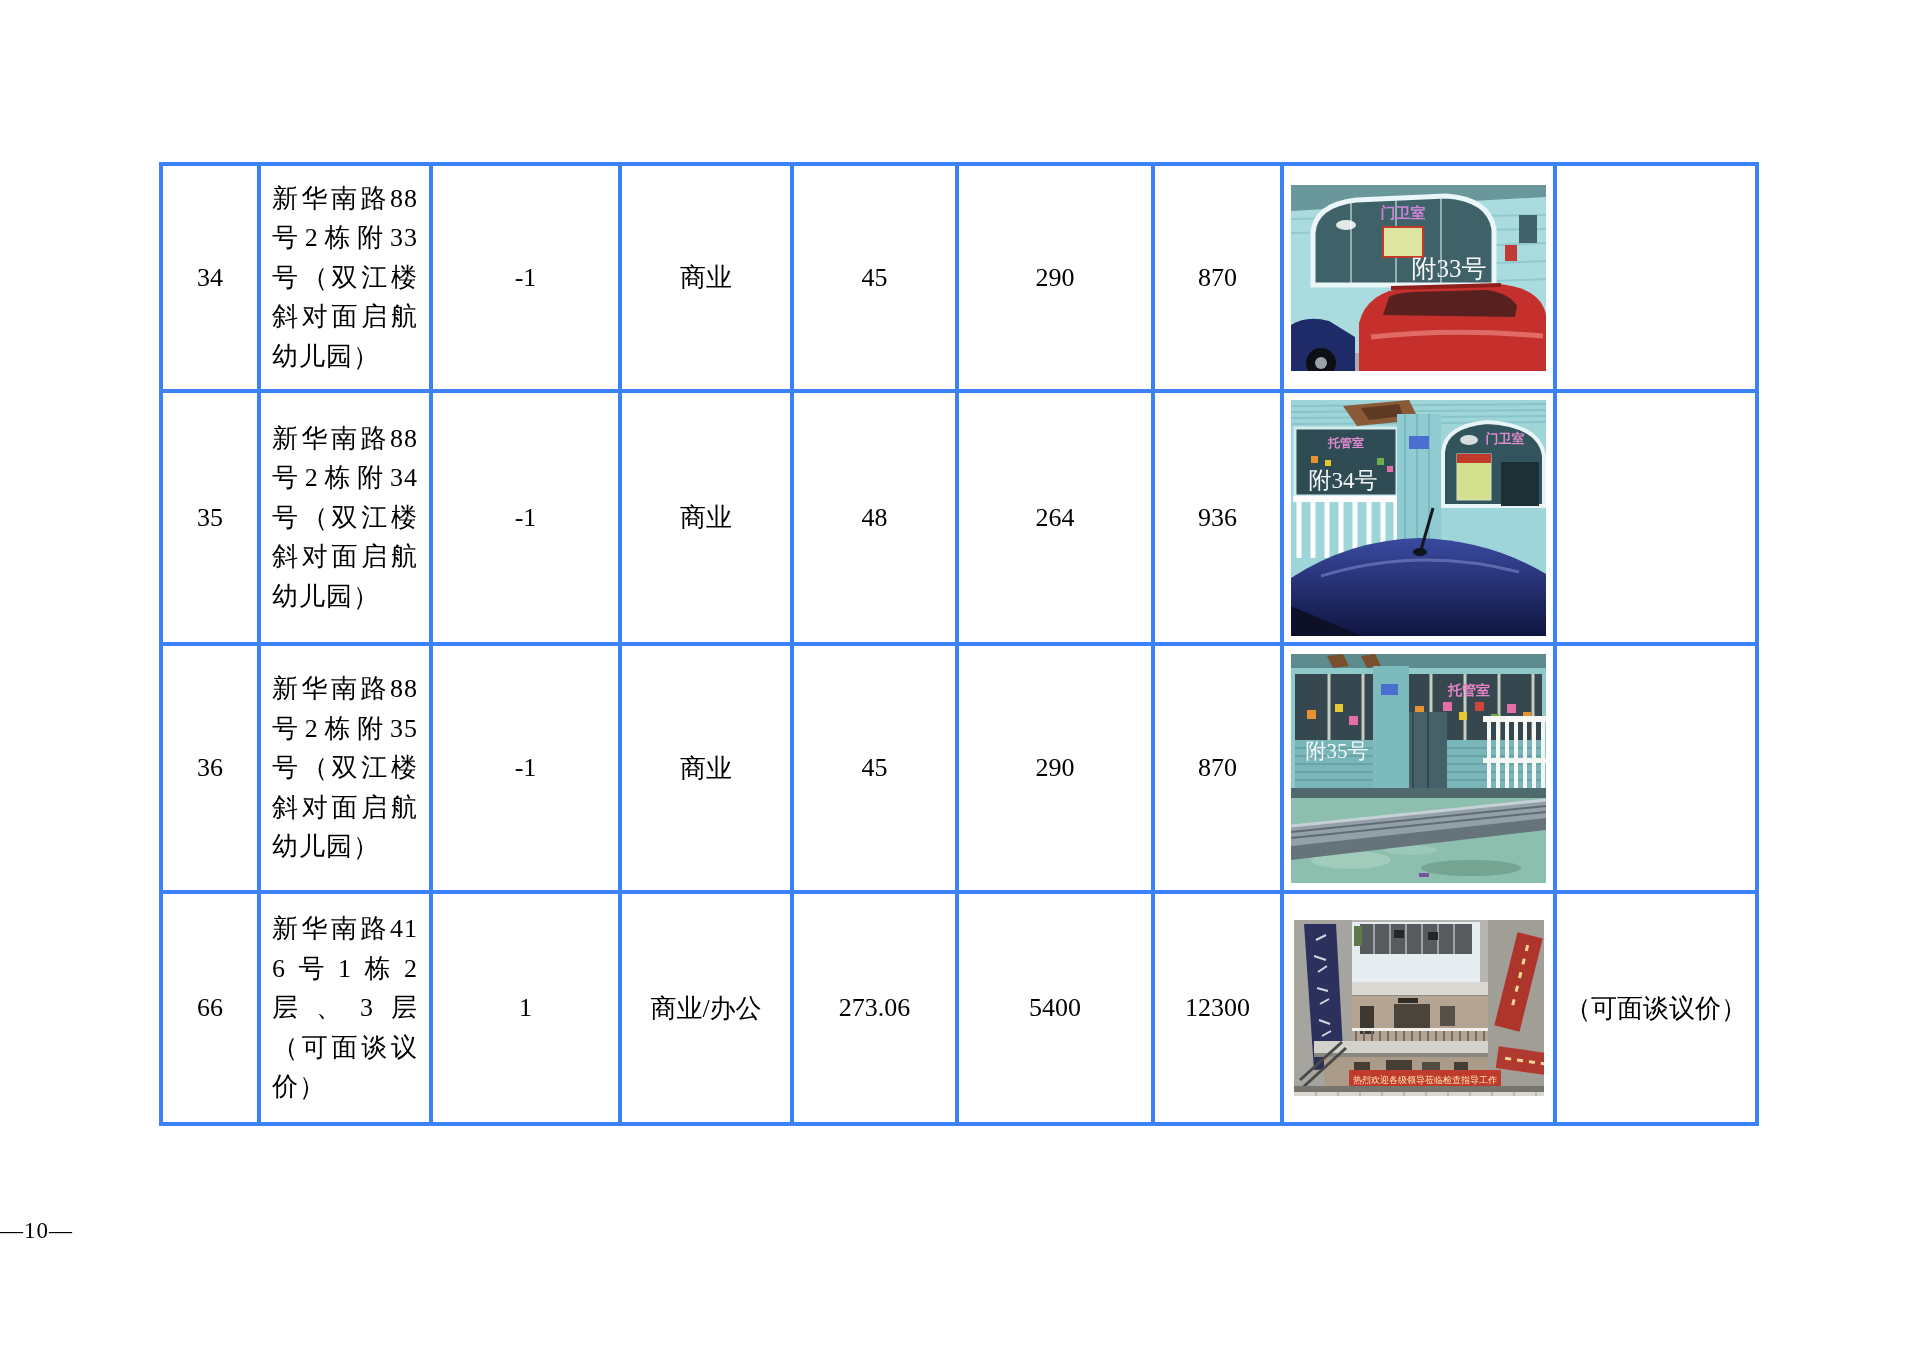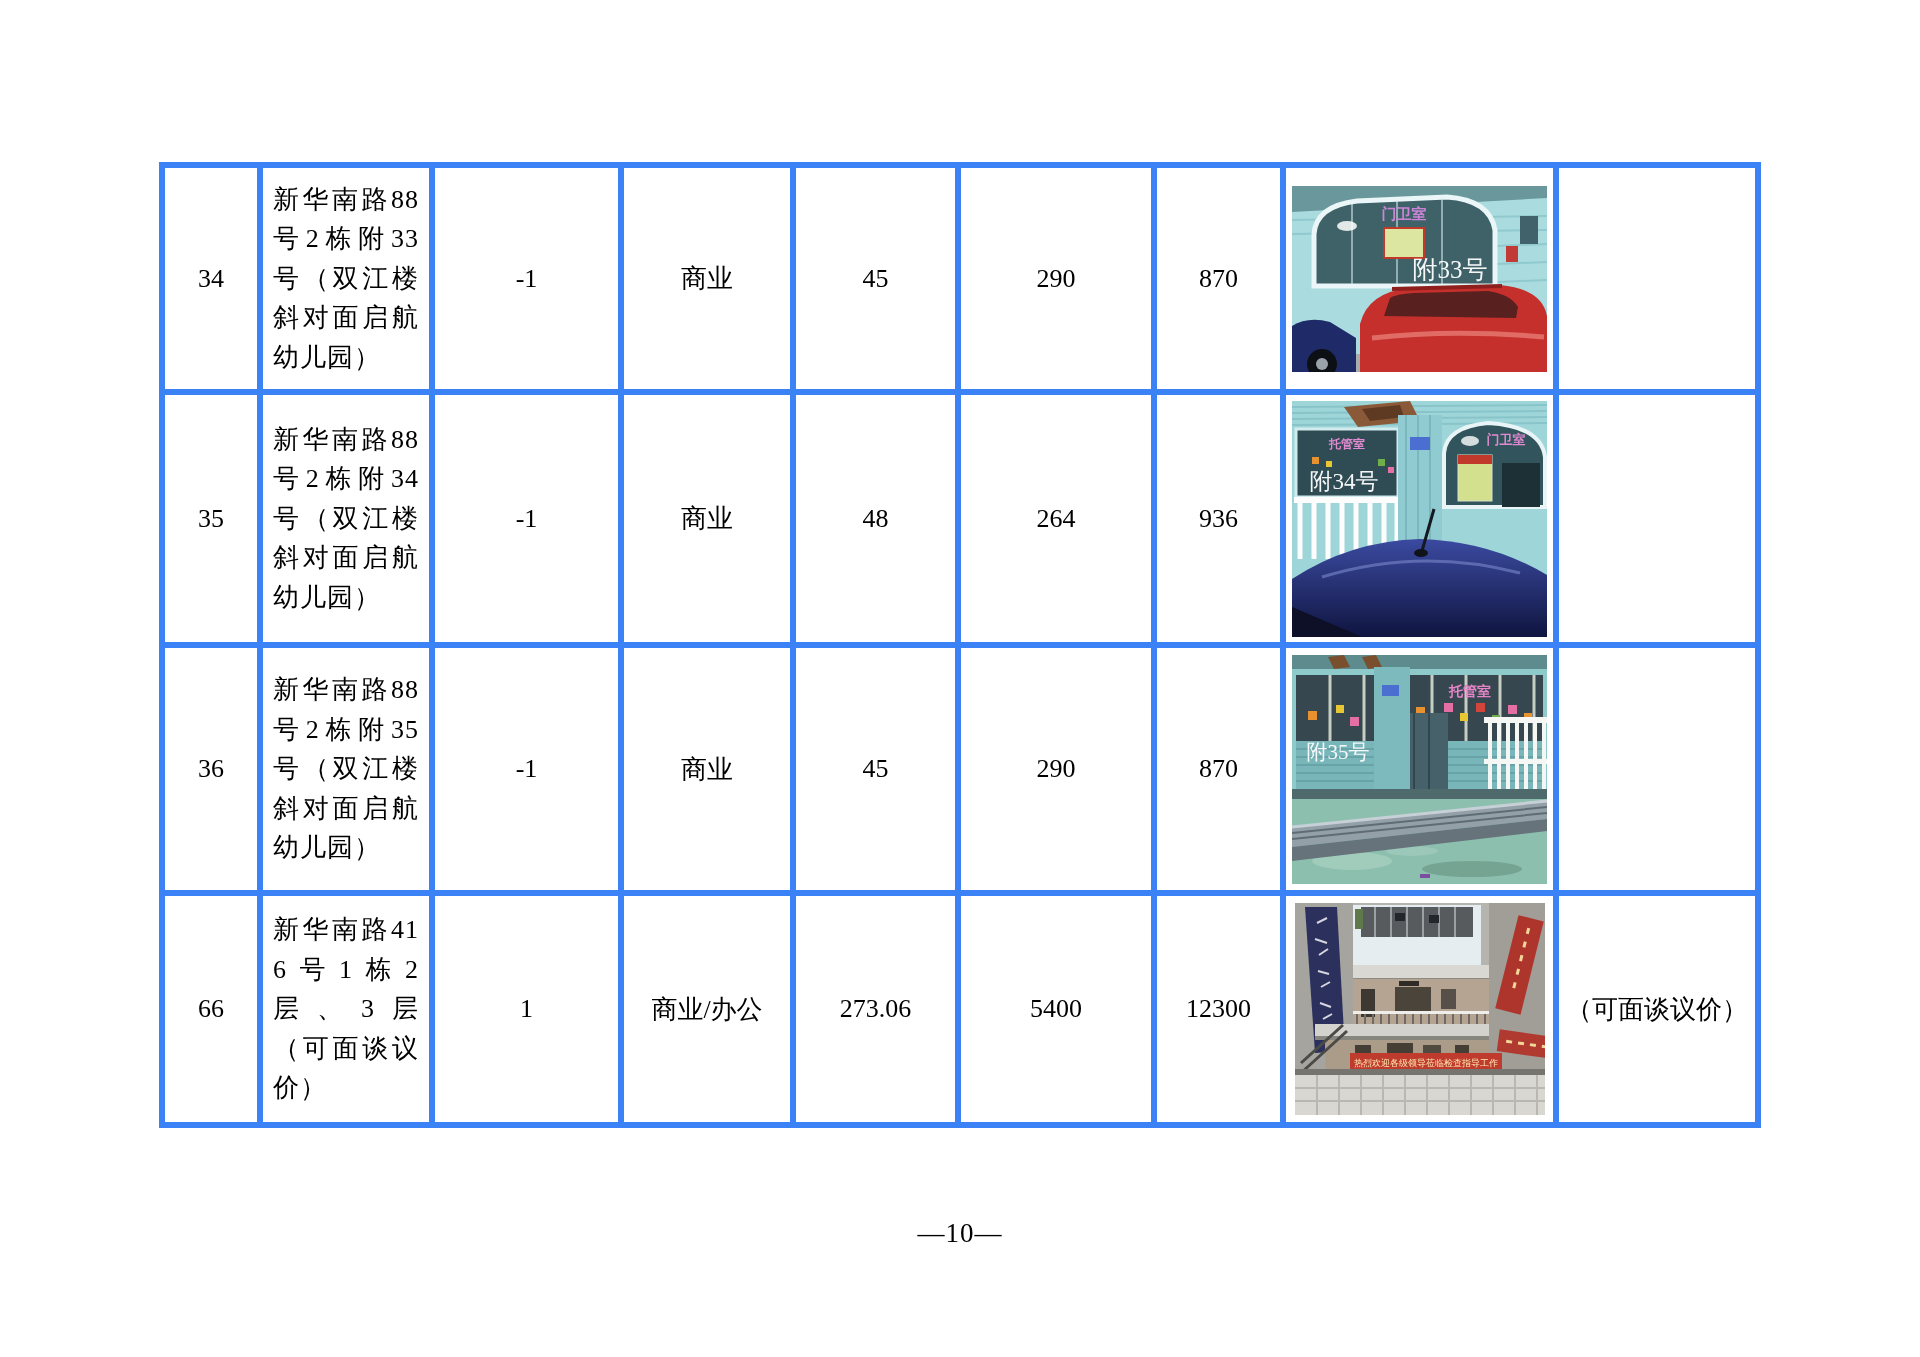--- a/index.html
+++ b/index.html
@@ -6,34 +6,34 @@
   body{
     width:1920px;height:1357px;background:#ffffff;position:relative;
     font-family:"Liberation Serif","DejaVu Serif",serif;color:#000;
   }
   .page{position:absolute;left:0;top:0;width:1920px;height:1357px;background:#fff;}
   table.doc{
     position:absolute;left:159px;top:162px;width:1596px;
     border-collapse:collapse;table-layout:fixed;
   }
   table.doc td{
-    border:6px solid #3b82f6;text-align:center;vertical-align:middle;
+    border:4px solid #3b82f6;text-align:center;vertical-align:middle;
     font-size:26px;padding:4px;overflow:hidden;margin-left:33px;
   }
   tr.r0{height:227px}tr.r1{height:253px}tr.r2{height:248px}tr.r3{height:232px}
   td.c-addr{padding:6px 10px;}
   .addr-inner{
     width:146px;margin:0 auto;text-align:justify;text-align-last:left;
     line-height:1.52;letter-spacing:1px;word-break:break-all;
   }
   .photo-box{margin:0 auto;overflow:hidden;line-height:0;}
   .photo-box svg{display:block;}
   .page-number{
-    position:absolute;top:1218px;left:0;width:1920px;text-align:center;
-    font-size:27px;letter-spacing:1px;
+    position:absolute;top:1218px;left:0;width:1920px;
+    font-size:23px;letter-spacing:1px;
   }
 </style>
 </head>
 <body>
 
 <div class="page">
 
   <table class="doc">
     <colgroup>
       <col style="width:98px">
@@ -212,21 +212,21 @@
       <td>66</td>
       <td class="c-addr">
         <div class="addr-inner">新华南路416号1栋2层、3层（可面谈议价）</div>
       </td>
       <td>1</td>
       <td>商业/办公</td>
       <td>273.06</td>
       <td>5400</td>
       <td>12300</td>
       <td>
-        <div class="photo-box" style="width:250px;height:212px">
+        <div class="photo-box" style="width:250px;height:176px">
           <svg width="250" height="212" viewBox="0 0 250 212">
             <rect width="250" height="212" fill="#b6b4af"></rect>
             <rect x="58" y="2" width="128" height="60" fill="#e6edf0"></rect>
             <rect x="66" y="4" width="112" height="30" fill="#585b5e"></rect>
             <path d="M80,4 V34 M96,4 V34 M112,4 V34 M128,4 V34 M144,4 V34 M160,4 V34" stroke="#9aa0a4" stroke-width="2" fill="none"></path>
             <rect x="100" y="10" width="10" height="8" fill="#23262a"></rect>
                 <rect x="134" y="12" width="10" height="8" fill="#23262a"></rect>
             <rect x="60" y="6" width="8" height="20" fill="#5e7a4a"></rect>
             <rect x="30" y="62" width="220" height="13" fill="#d9d8d3"></rect>
             <rect x="30" y="75" width="220" height="4" fill="#8b8a85"></rect>

